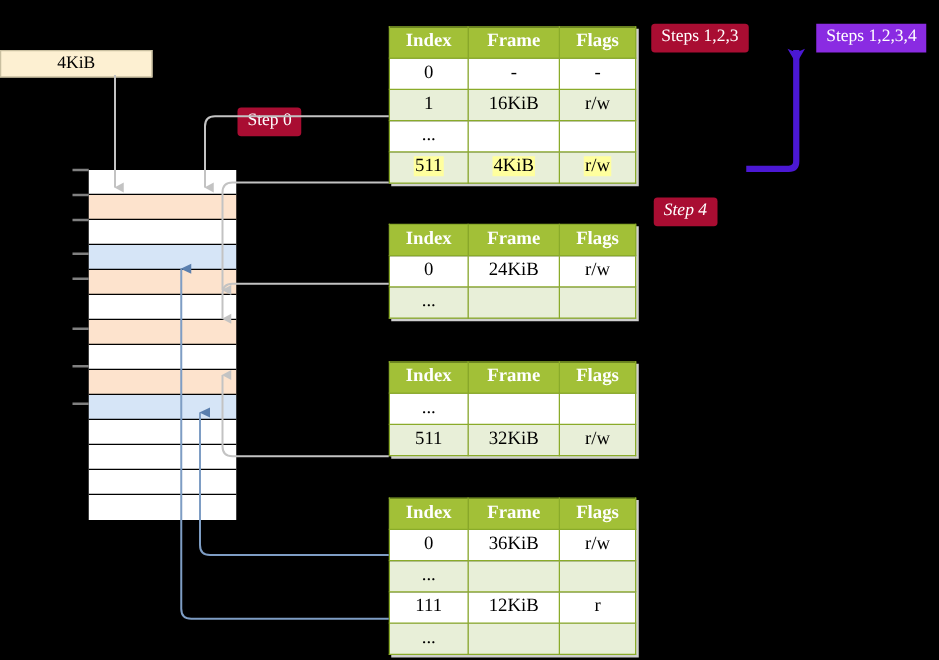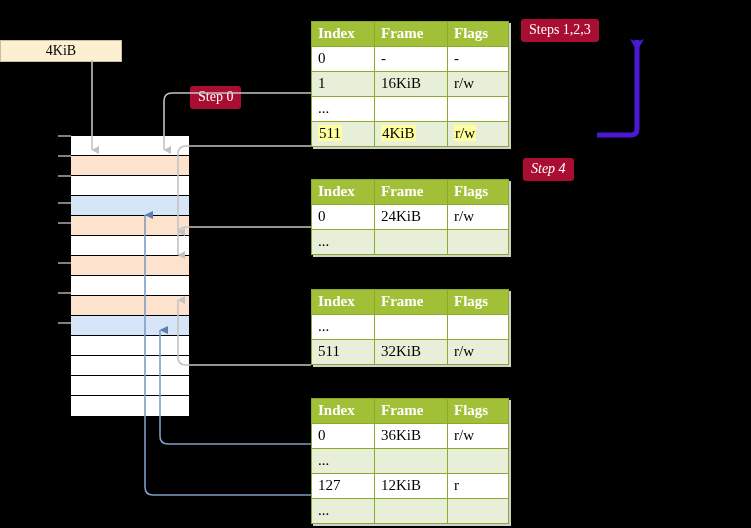--- a/index.html
+++ b/index.html
@@ -27,21 +27,21 @@
   .mem .cell:last-child{border-bottom:none;}
   .mem .cell.peach{background:#fde3cd;}
   .mem .cell.blue{background:#d6e5f7;}
   .tick{position:absolute;left:58px;width:13px;height:0;
         border-top:2px solid #808080;}
 
   
   .pt{position:absolute;border-collapse:collapse;
       box-shadow:2px 2px 0 #cfcfcf;}
   .pt td,.pt th{border:1px solid #8aab2a;font-size:15px;
-                padding:3px 6px 4px 6px;color:#000;text-align:left;
+                padding:3px 6px 4px 6px;color:#000;text-align:center;
                 font-family:"Liberation Serif","DejaVu Serif",serif;}
   .pt th{background:#a2c037;color:#fff;font-weight:bold;}
   .pt td{background:#fff;}
   .pt tr.alt td{background:#e8efd8;}
   .pt .w-idx{width:50px;}
   .pt .w-frm{width:60px;}
   .pt .w-flg{width:48px;}
   .hl{background:#ffff9e;padding:0 1px;}
 
   
@@ -50,20 +50,21 @@
 </style>
 </head>
 <body>
 
 <div id="stage">
 
   <div class="kib-box">4KiB</div>
 
   <div class="badge badge-red" style="left:190px;top:42px;margin-top:44px;">Step 0</div>
   <div class="badge badge-red" style="left:521px;top:19px;text-align:center;">Steps 1,2,3</div>
+  <div class="badge badge-violet" style="left:653px;top:19px;">Steps 1,2,3,4</div>
   <div class="badge badge-red" style="left:523px;top:158px;font-style:italic;">Step 4</div>
 
   <div class="mem" id="mem-col">
       <div class="cell"></div>
       <div class="cell peach"></div>
       <div class="cell"></div>
       <div class="cell blue"></div>
       <div class="cell peach"></div>
       <div class="cell"></div>
       <div class="cell peach"></div>
@@ -172,21 +173,21 @@
           <td class="w-idx">0</td>
           <td class="w-frm">36KiB</td>
           <td class="w-flg">r/w</td>
         </tr>
         <tr class="alt">
           <td class="w-idx">...</td>
           <td class="w-frm">&nbsp;</td>
           <td class="w-flg">&nbsp;</td>
         </tr>
         <tr>
-          <td class="w-idx">127</td>
+          <td class="w-idx">111</td>
           <td class="w-frm">12KiB</td>
           <td class="w-flg">r</td>
         </tr>
         <tr class="alt">
           <td class="w-idx">...</td>
           <td class="w-frm">&nbsp;</td>
           <td class="w-flg">&nbsp;</td>
         </tr>
       </tbody>
     </table>

